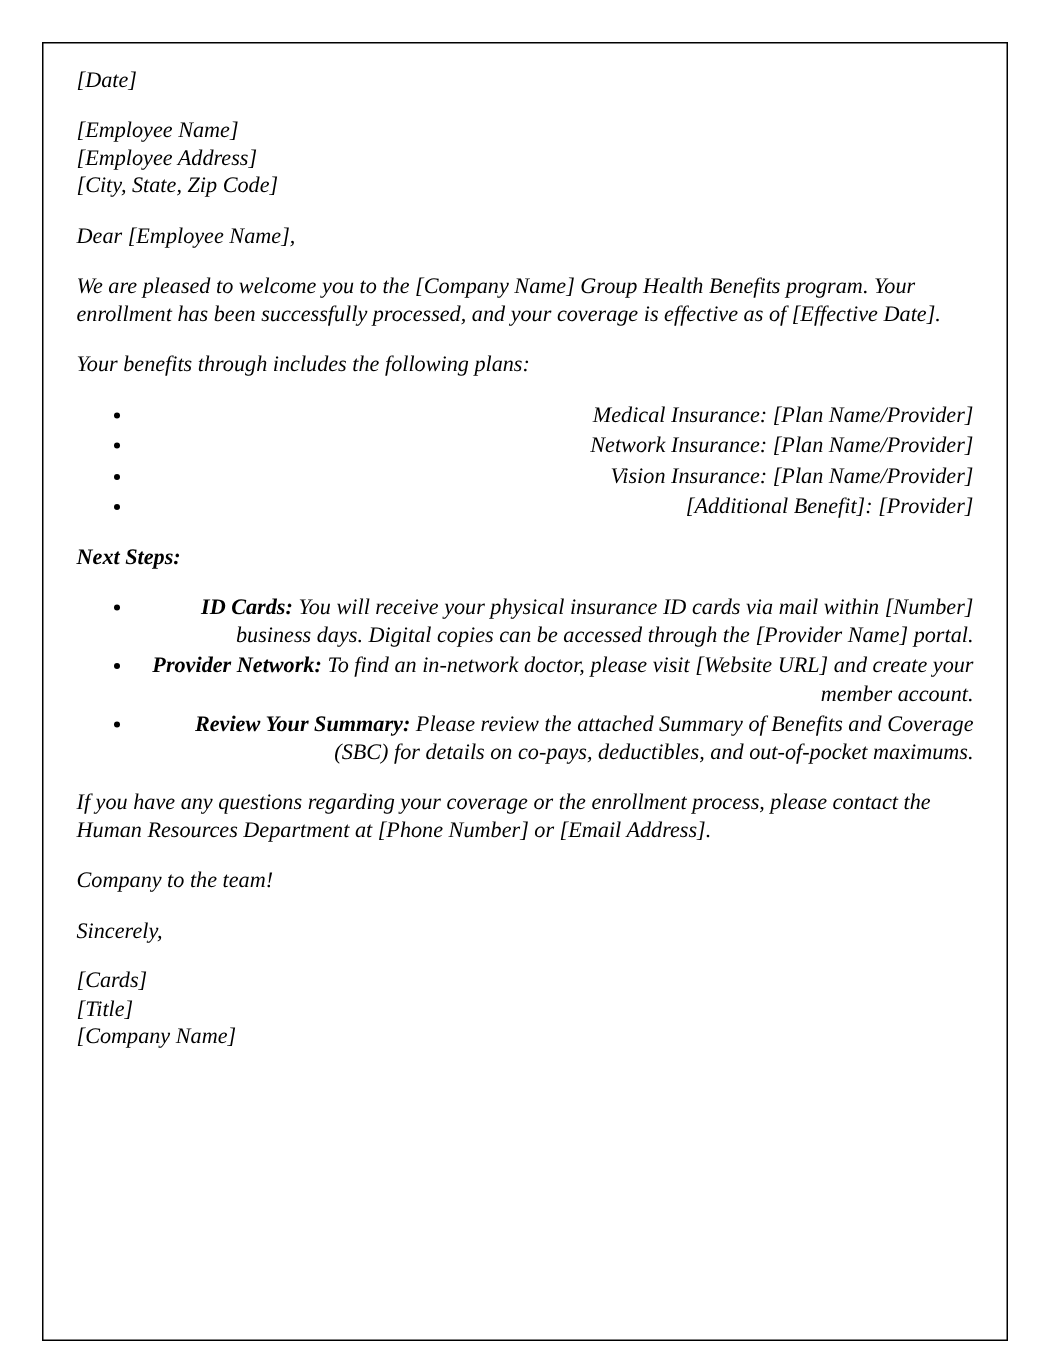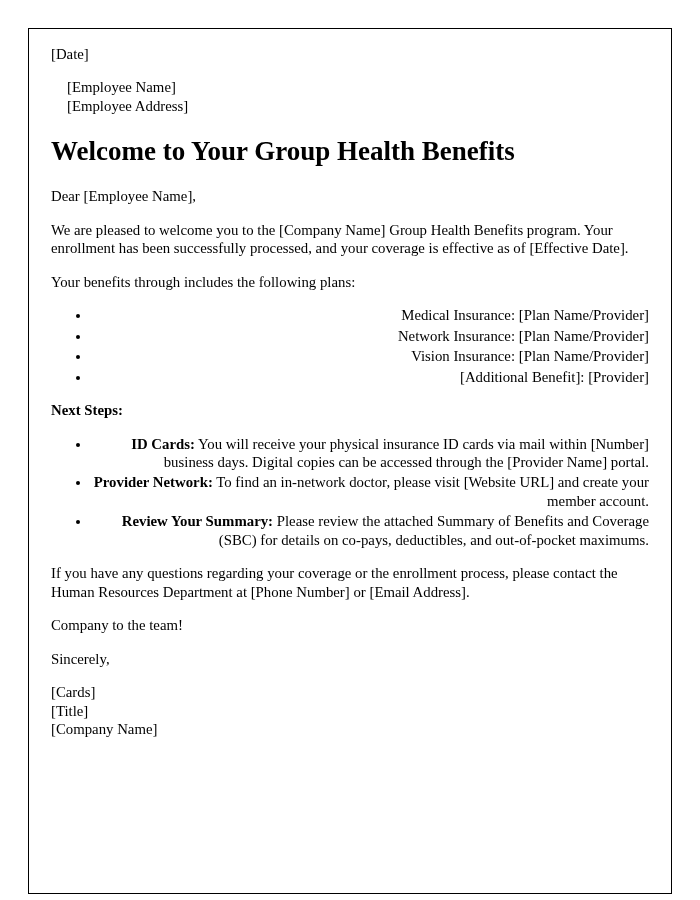--- a/index.html
+++ b/index.html
@@ -8,20 +8,21 @@
     background: #ffffff;
     font-family: "Liberation Serif", "DejaVu Serif", serif;
     color: #000000;
   }
   .canvas {
     width: 679px;
     height: 900px;
     position: relative;
     background: #ffffff;
     overflow: hidden;
+    font-style: italic;
   }
   .page {
     position: absolute;
     left: 28px;
     top: 28px;
     width: 644px;
     height: 866px;
     border: 1px solid #000000;
     box-sizing: border-box;
     padding: 16px 22px 0 22px;
@@ -30,21 +31,21 @@
   }
   .page p {
     font-size: 14.8px;
     line-height: 1.25;
     margin: 0 0 15px 0;
   }
   .addr-block p {
     margin: 0;
   }
   .addr-block {
-    margin: 0 0 15px 16px;
+    margin: 0 0 15px 0;
   }
   h1.letter-title {
     font-size: 27px;
     font-weight: bold;
     margin: 22px 0 20px 0;
     line-height: 1.1;
   }
   ul {
     margin: 0 0 15px 0;
     padding-left: 40px;
@@ -69,23 +70,23 @@
 <body>
 
 <div class="canvas">
   <div class="page">
 
     <p>[Date]</p>
 
     <div class="addr-block">
       <p>[Employee Name]</p>
       <p>[Employee Address]</p>
+      <p>[City, State, Zip Code]</p>
     </div>
 
-    <h1 class="letter-title">Welcome to Your Group Health Benefits</h1>
 
     <p>Dear [Employee Name],</p>
 
     <p>We are pleased to welcome you to the [Company Name] Group Health Benefits program. Your enrollment has been successfully processed, and your coverage is effective as of [Effective Date].</p>
 
     <p>Your benefits through includes the following plans:</p>
 
     <ul>
       <li>Medical Insurance: [Plan Name/Provider]</li>
       <li>Network Insurance: [Plan Name/Provider]</li>

